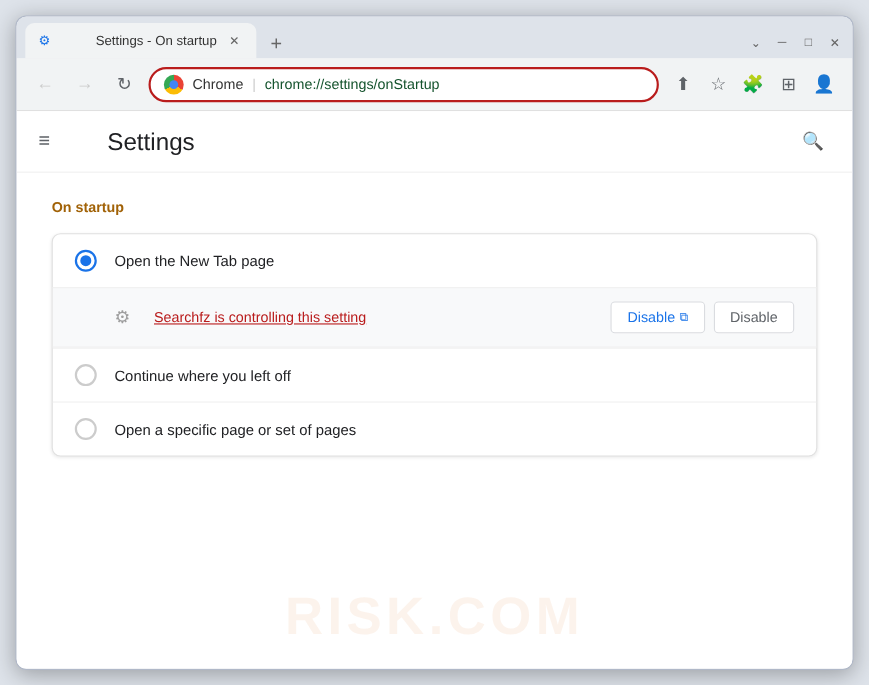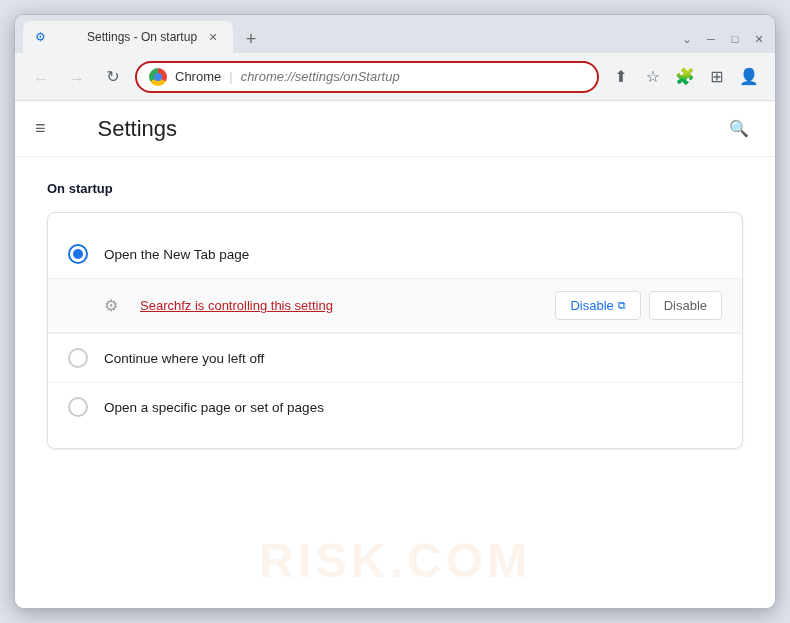--- a/index.html
+++ b/index.html
@@ -153,22 +153,21 @@
     .address-text {
       font-size: 13px;
       color: #333;
     }
     .address-separator {
       color: #ccc;
       font-size: 13px;
     }
     .address-url {
       font-size: 13px;
-      color: #737373;
-      font-style: italic;
+      color: #14532d;
     }
     .nav-actions {
       display: flex;
       align-items: center;
       gap: 4px;
     }
     .update-btn {
       background: transparent;
       border: 1.5px solid #d93025;
       color: #d93025;
@@ -256,28 +255,28 @@
     
     .settings-body {
       flex: 1;
       padding: 24px 32px;
       position: relative;
       z-index: 1;
     }
     .section-title {
       font-size: 13px;
       font-weight: 600;
-      color: #0f172a;
+      color: #a16207;
       margin-bottom: 16px;
     }
     .options-card {
       background: #fff;
       border: 1px solid #e0e0e0;
       border-radius: 8px;
-      padding: 17px 0;
+      padding: 0 0;
       box-shadow: 0 1px 3px rgba(0,0,0,0.08);
     }
     .option-row {
       display: flex;
       align-items: center;
       padding: 12px 20px;
       gap: 16px;
       min-height: 48px;
     }
     .option-row.controlled {

